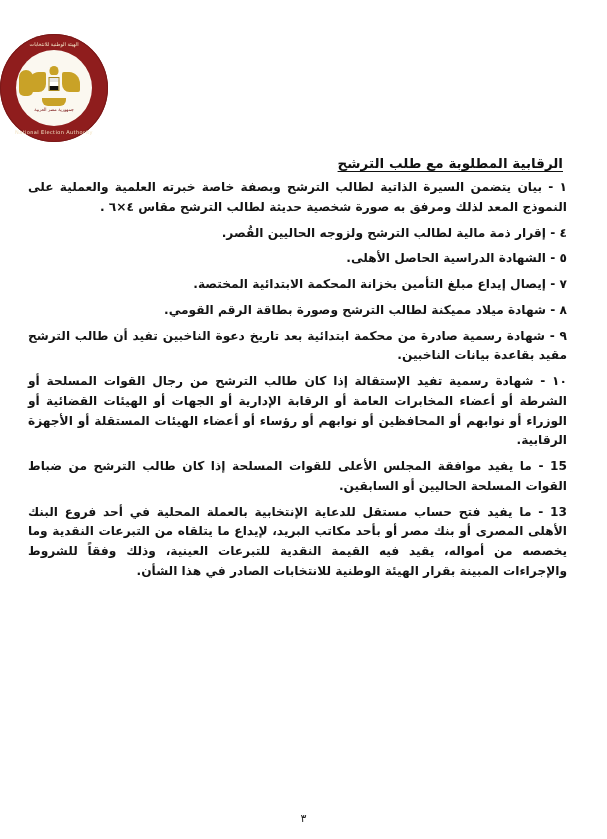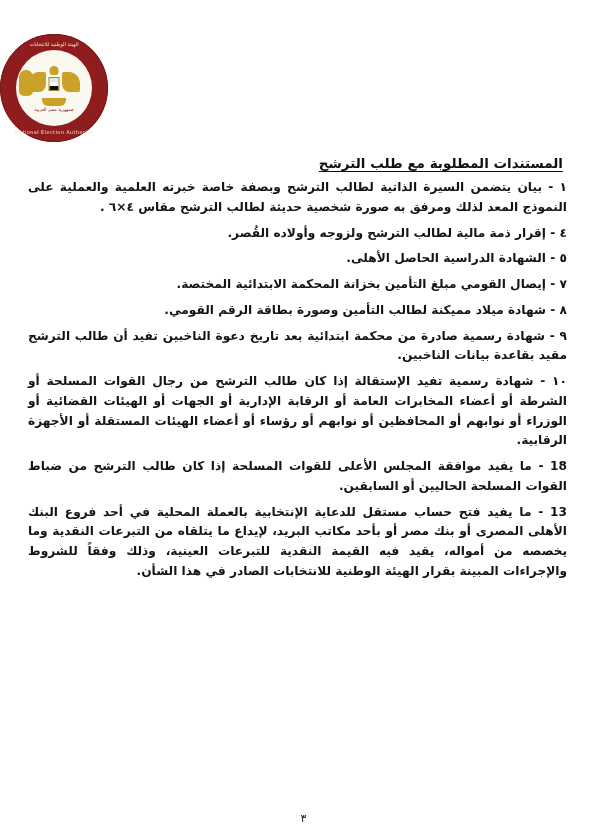--- a/index.html
+++ b/index.html
@@ -212,54 +212,54 @@
           <div class="body"></div>
           <div class="head"></div>
           <div class="shield"></div>
           <div class="tail"></div>
         </div>
         <div class="sub">جمهورية مصر العربية</div>
       </div>
     </div>
   </div>
 
-  <div class="doc-title">المستندات المطلوبة مع طلب الترشح</div>
+  <div class="doc-title">الرقابية المطلوبة مع طلب الترشح</div>
 
   <div class="body">
     <ol class="items">
       <li>
         <span class="num">١ -</span>
         <span class="txt">بيان يتضمن السيرة الذاتية لطالب الترشح وبصفة خاصة خبرته العلمية والعملية على النموذج المعد لذلك ومرفق به صورة شخصية حديثة لطالب الترشح مقاس ٤×٦ .</span>
       </li>
       <li>
         <span class="num">٤ -</span>
-        <span class="txt">إقرار ذمة مالية لطالب الترشح ولزوجه وأولاده القُصر.</span>
+        <span class="txt">إقرار ذمة مالية لطالب الترشح ولزوجه الحاليين القُصر.</span>
       </li>
       <li>
         <span class="num">٥ -</span>
         <span class="txt">الشهادة الدراسية الحاصل الأهلى.</span>
       </li>
       <li>
         <span class="num">٧ -</span>
-        <span class="txt">إيصال القومي مبلغ التأمين بخزانة المحكمة الابتدائية المختصة.</span>
+        <span class="txt">إيصال إيداع مبلغ التأمين بخزانة المحكمة الابتدائية المختصة.</span>
       </li>
       <li>
         <span class="num">٨ -</span>
-        <span class="txt">شهادة ميلاد مميكنة لطالب التأمين وصورة بطاقة الرقم القومي.</span>
+        <span class="txt">شهادة ميلاد مميكنة لطالب الترشح وصورة بطاقة الرقم القومي.</span>
       </li>
       <li>
         <span class="num">٩ -</span>
         <span class="txt">شهادة رسمية صادرة من محكمة ابتدائية بعد تاريخ دعوة الناخبين تفيد أن طالب الترشح مقيد بقاعدة بيانات الناخبين.</span>
       </li>
       <li>
         <span class="num">١٠ -</span>
         <span class="txt">شهادة رسمية تفيد الإستقالة إذا كان طالب الترشح من رجال القوات المسلحة أو الشرطة أو أعضاء المخابرات العامة أو الرقابة الإدارية أو الجهات أو الهيئات القضائية أو الوزراء أو نوابهم أو المحافظين أو نوابهم أو رؤساء أو أعضاء الهيئات المستقلة أو الأجهزة الرقابية.</span>
       </li>
       <li>
-        <span class="num">18 -</span>
+        <span class="num">15 -</span>
         <span class="txt">ما يفيد موافقة المجلس الأعلى للقوات المسلحة إذا كان طالب الترشح من ضباط القوات المسلحة الحاليين أو السابقين.</span>
       </li>
       <li>
         <span class="num">13 -</span>
         <span class="txt">ما يفيد فتح حساب مستقل للدعاية الإنتخابية بالعملة المحلية في أحد فروع البنك الأهلى المصرى أو بنك مصر أو بأحد مكاتب البريد، لإيداع ما يتلقاه من التبرعات النقدية وما يخصصه من أمواله، يقيد فيه القيمة النقدية للتبرعات العينية، وذلك وفقاً للشروط والإجراءات المبينة بقرار الهيئة الوطنية للانتخابات الصادر في هذا الشأن.</span>
       </li>
     </ol>
   </div>
 
   <div class="page-number">٣</div>

